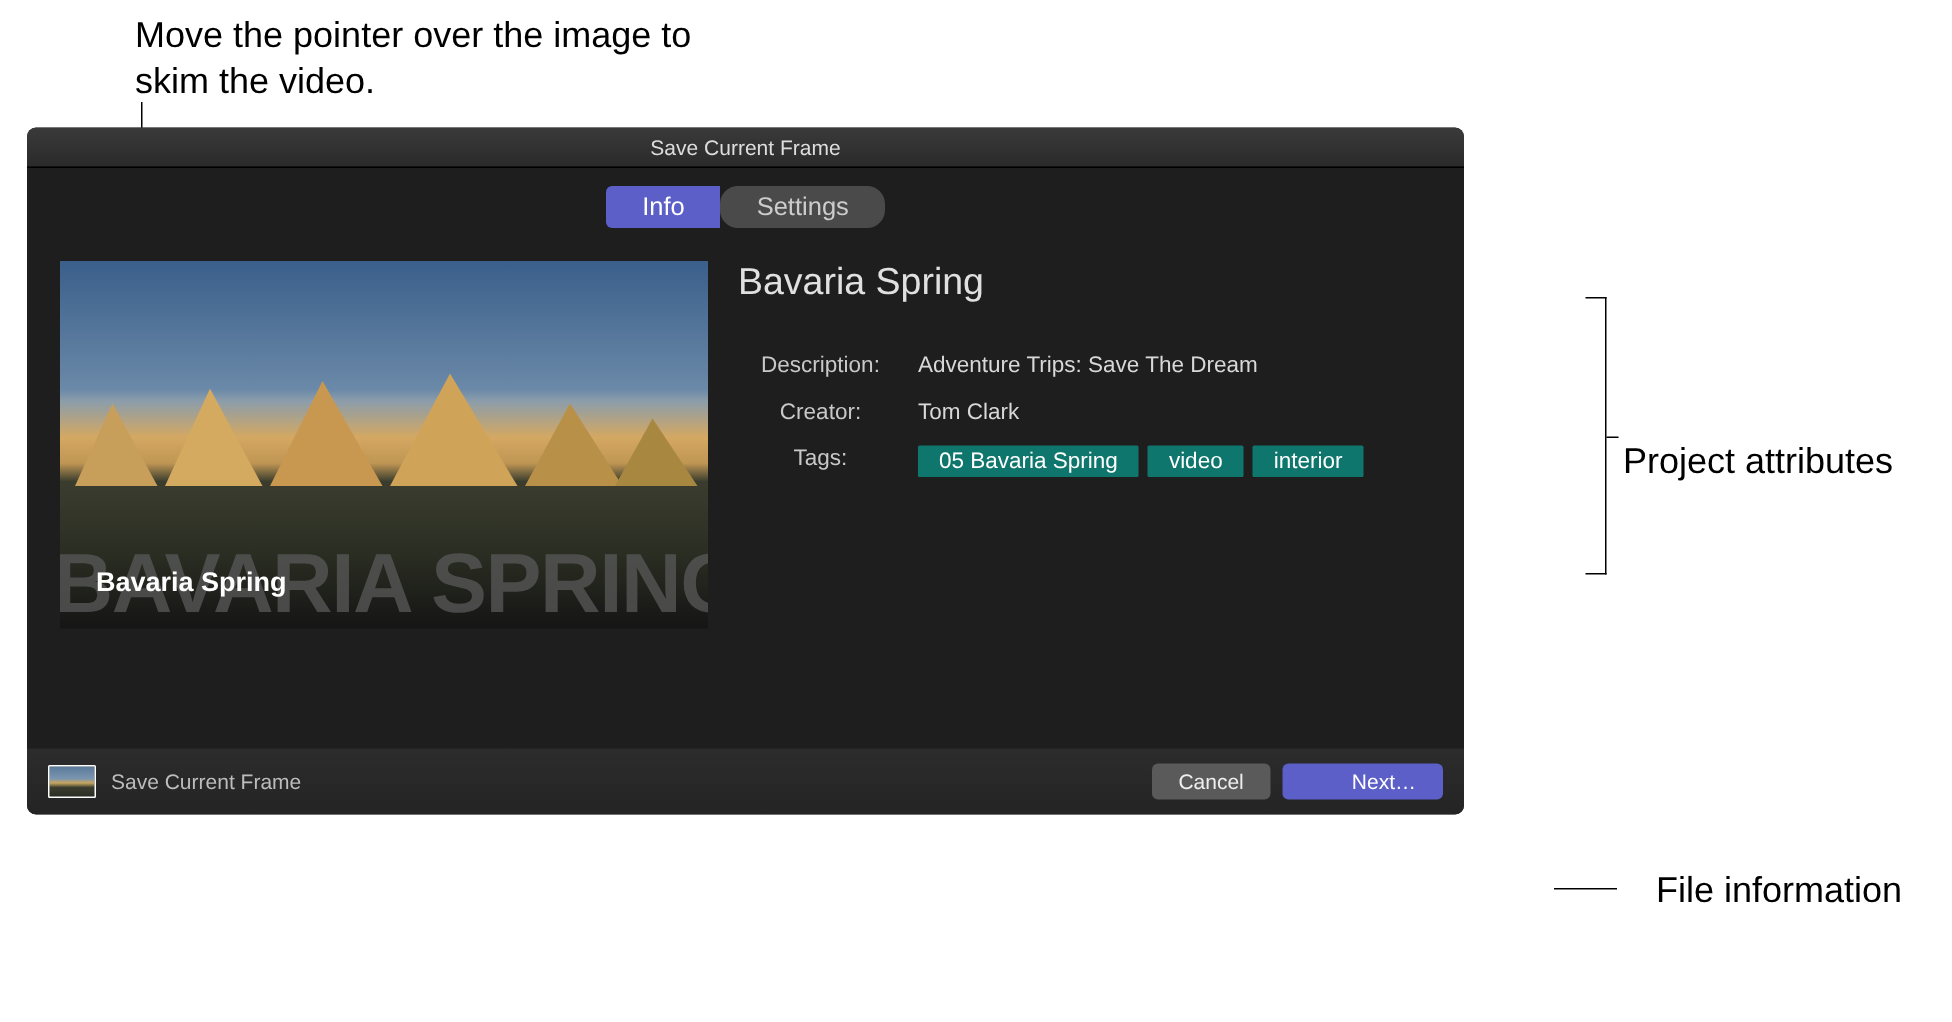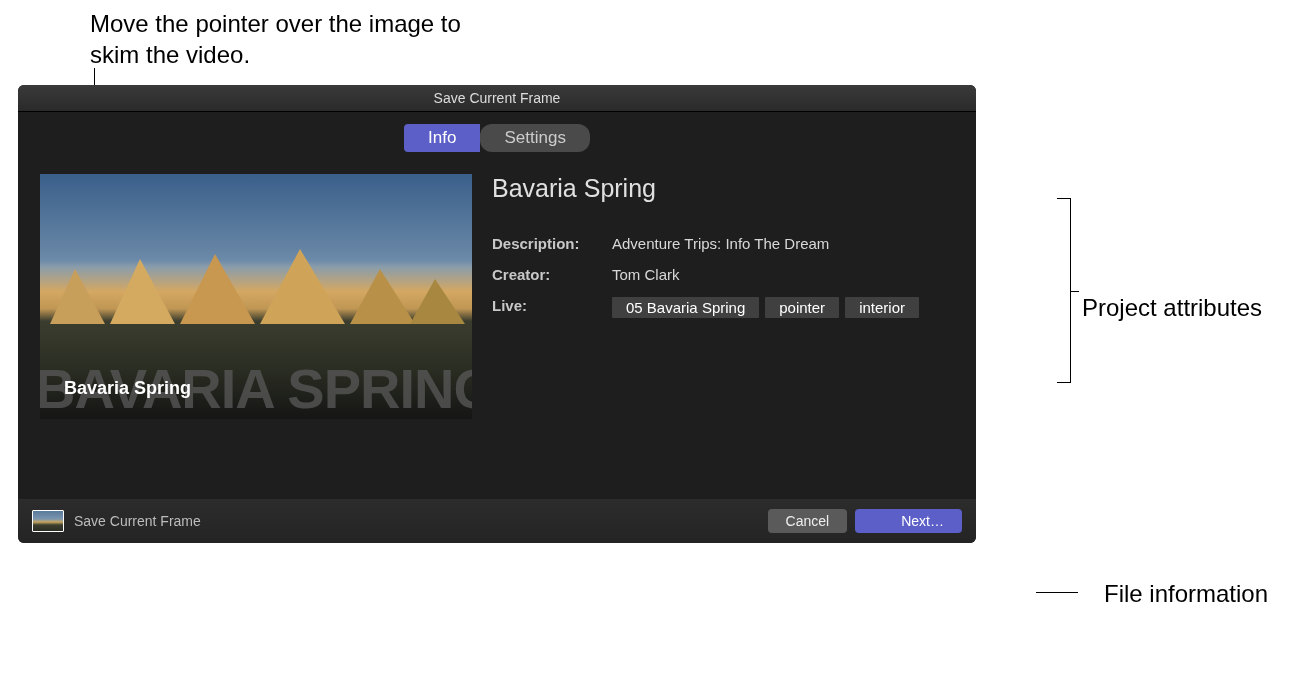--- a/index.html
+++ b/index.html
@@ -177,37 +177,36 @@
       color: #e0e0e0;
       margin-bottom: 32px;
     }
     .attr-row {
       display: flex;
       margin-bottom: 14px;
       font-size: 15px;
     }
     .attr-label {
       width: 120px;
-      text-align: left;
+      text-align: center;
       color: #c8c8c8;
       padding-right: 10px;
-      font-weight: bold;
     }
     .attr-value {
       flex: 1;
       color: #d8d8d8;
     }
     .tags-wrap {
       display: flex;
       flex-wrap: wrap;
       gap: 6px;
       max-width: 320px;
     }
     .tag {
-      background: #404040;
+      background: #0f766e;
       color: #fff;
       padding: 2px 14px;
       font-size: 15px;
       border-radius: 1px;
     }
     .statusbar {
       display: flex;
       align-items: center;
       justify-content: space-between;
       background: #1e1e1e;
@@ -349,34 +348,34 @@
       </div>
       <div class="overlay-big">BAVARIA SPRING</div>
       <div class="overlay-small">Bavaria Spring</div>
     </div>
 
     <div class="attrs">
       <div class="project-title">Bavaria Spring</div>
 
       <div class="attr-row">
         <div class="attr-label">Description:</div>
-        <div class="attr-value">Adventure Trips: Info The Dream</div>
+        <div class="attr-value">Adventure Trips: Save The Dream</div>
       </div>
 
       <div class="attr-row">
         <div class="attr-label">Creator:</div>
         <div class="attr-value">Tom Clark</div>
       </div>
 
       <div class="attr-row">
-        <div class="attr-label">Live:</div>
+        <div class="attr-label">Tags:</div>
         <div class="attr-value">
           <div class="tags-wrap">
             <span class="tag">05 Bavaria Spring</span>
-            <span class="tag">pointer</span>
+            <span class="tag">video</span>
             <span class="tag">interior</span>
           </div>
         </div>
       </div>
     </div>
   </div>
 
 
   <div class="footer">
     <div class="footer-left">

